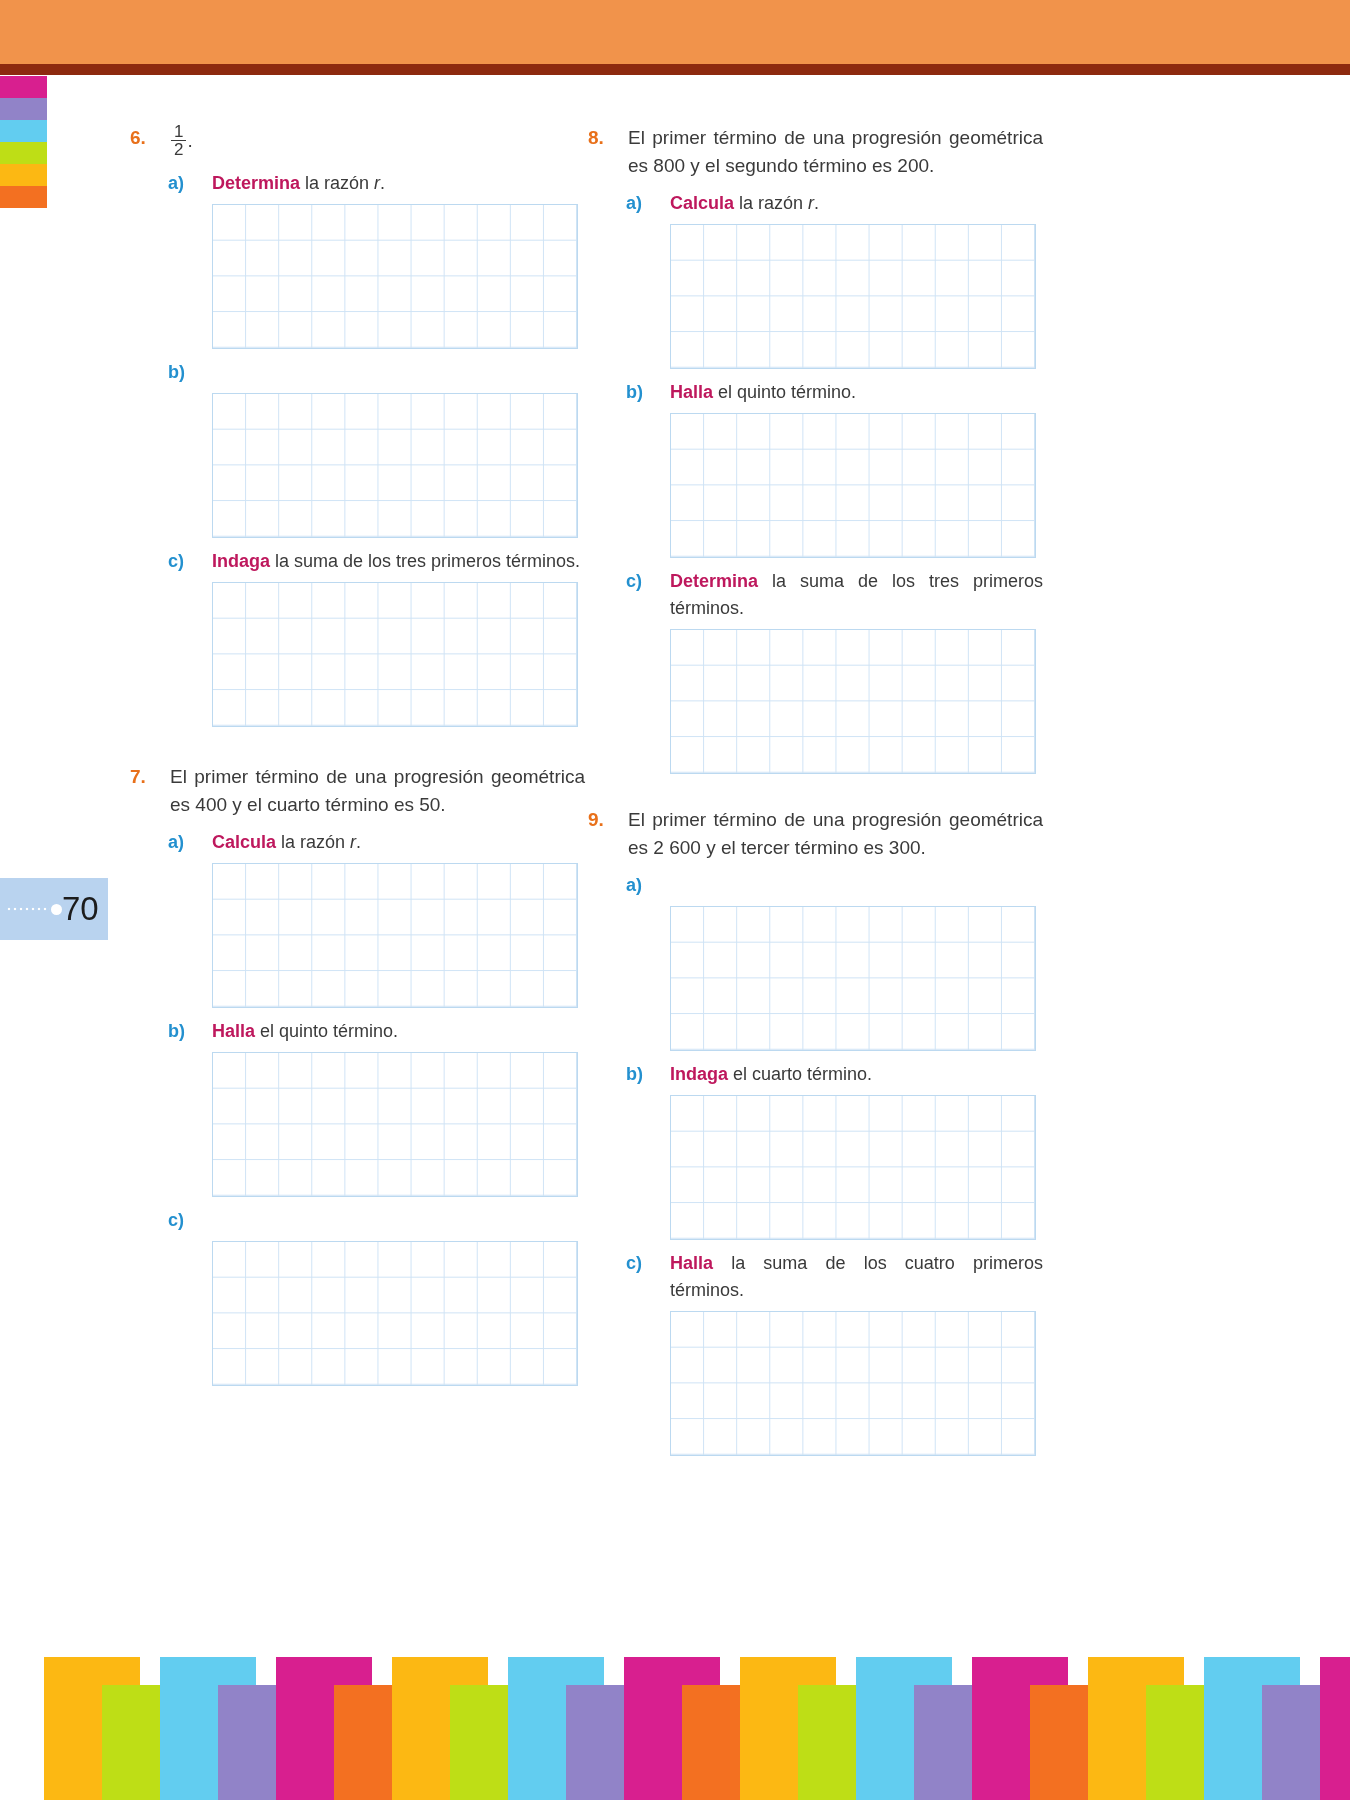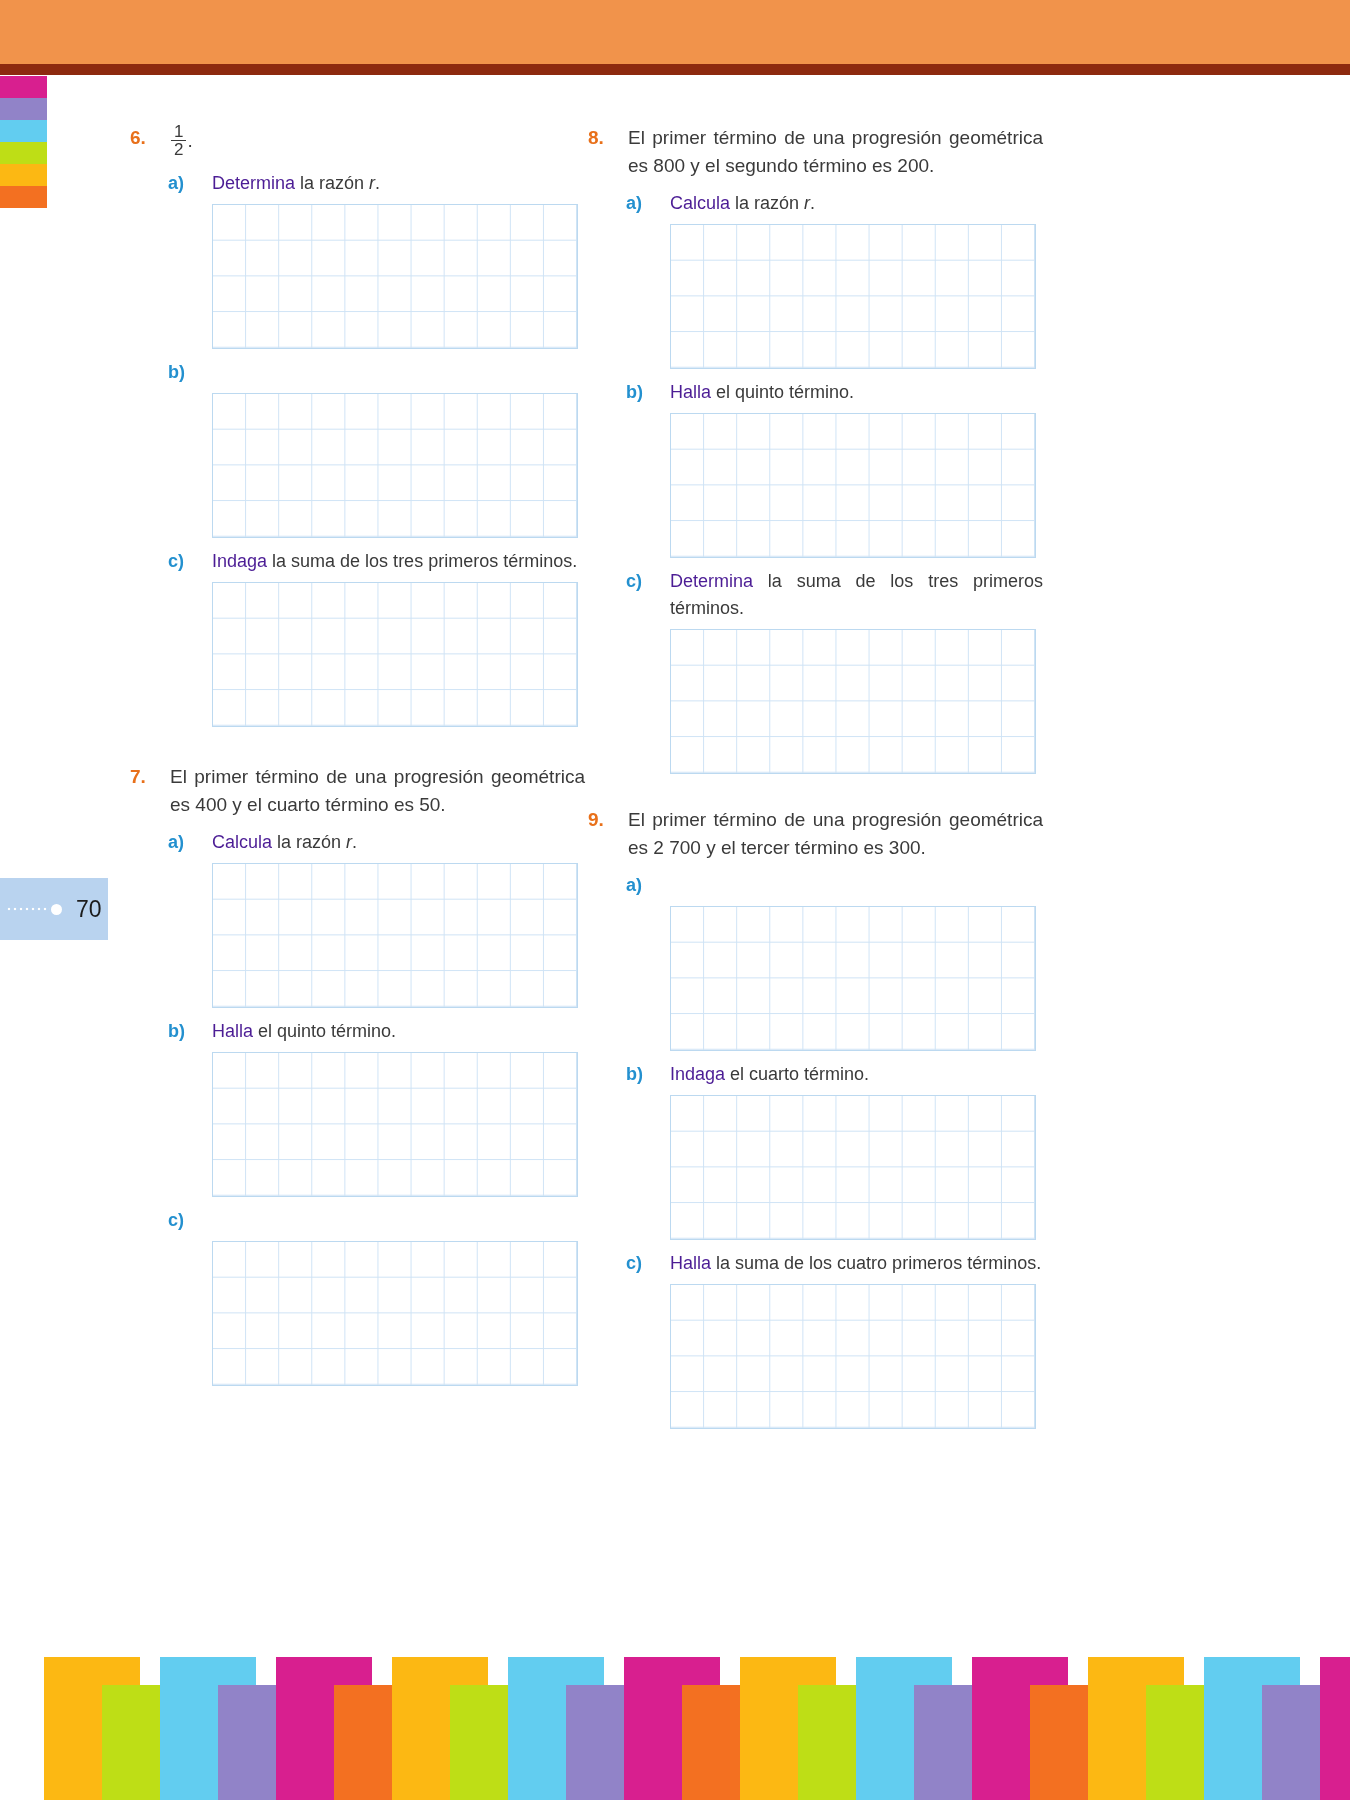--- a/index.html
+++ b/index.html
@@ -48,22 +48,21 @@
     background-repeat: repeat-x;
     background-position: 0 50%;
   }
   #page-bullet {
     flex: 0 0 auto;
     width: 11px; height: 11px; border-radius: 50%;
     background: #ffffff; margin-left: 1px;
   }
   #page-number {
     flex: 0 0 auto;
-    margin-left: 14px;
-    font-size: 23px; color: #1c1c1c;
+    font-size: 33px; color: #1c1c1c;
     font-family: "Liberation Sans", sans-serif;
   }
 
   
   #content {
     position: absolute;
     left: 130px; top: 124px;
     width: 1100px;
   }
   .column {
@@ -119,21 +118,21 @@
   }
   .sub-text {
     flex: 1 1 auto;
     font-size: 18px;
     line-height: 27px;
     color: #3a3a3a;
     text-align: justify;
     text-justify: inter-word;
   }
   .sub-text.nojust { text-align: left; }
-  .sub-text b { font-weight: normal; color: #4c1d95; }
+  .sub-text b { font-weight: bold; color: #be185d; }
   .sub-text i { font-style: italic; }
 
   
   .grid {
     margin-top: 7px;
     margin-left: 82px;
     border: 1px solid #bcd9f0;
     background-color: #ffffff;
     background-image:
       linear-gradient(to right,  #cfe3f5 1px, transparent 1px),
@@ -258,21 +257,21 @@
           <div class="sub-head">
             <div class="sub-letter">c)</div>
             <div class="sub-text"><b>Determina</b><span> la suma de los tres primeros términos.</span></div>
           </div>
           <div class="grid right"></div>
         </div>
       </div>
       <div class="exercise" style="margin-top: 32px;">
         <div class="ex-head">
           <div class="ex-num">9.</div>
-          <div class="ex-stem"><span>El primer término de una progresión geométrica es 2 700 y el tercer término es 300.</span></div>
+          <div class="ex-stem"><span>El primer término de una progresión geométrica es 2 600 y el tercer término es 300.</span></div>
         </div>
         <div class="sub">
           <div class="sub-head">
             <div class="sub-letter">a)</div>
           </div>
           <div class="grid right"></div>
         </div>
         <div class="sub">
           <div class="sub-head">
             <div class="sub-letter">b)</div>

